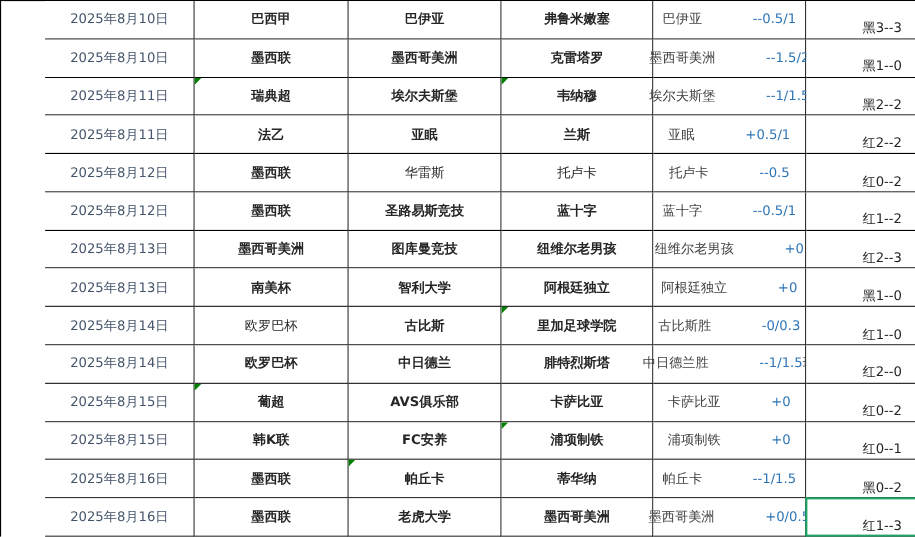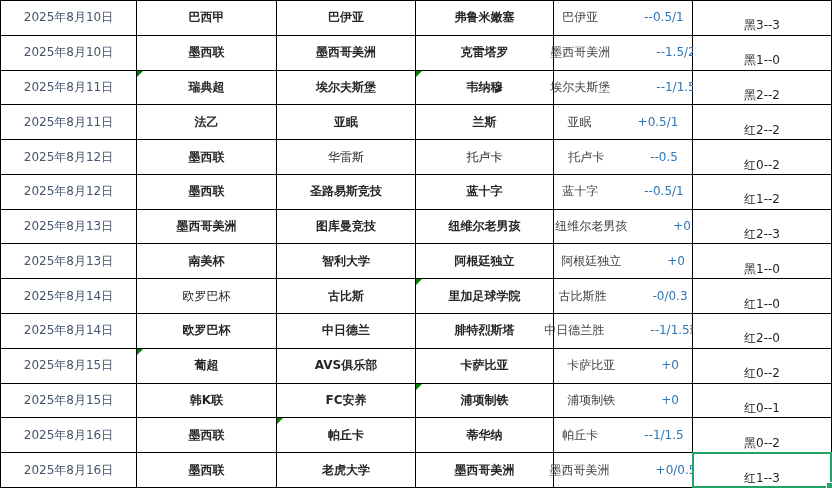--- a/index.html
+++ b/index.html
@@ -6,20 +6,21 @@
   .sheet {
     position:relative;
     width:832px; height:488px;
     box-sizing:border-box;
     background:#ffffff;
     border-top:1px solid #000;
     border-left:1px solid #000;
     display:grid;
     grid-template-rows:repeat(14, 1fr);
     font-family:"DejaVu Sans", sans-serif;
+    padding-left:40px;
   }
   .row { display:grid; grid-template-columns:136px 140px 139px 138px 139px 139px; }
   .cell {
     position:relative;
     box-sizing:border-box;
     border-right:1px solid #000;
     border-bottom:1px solid #000;
     display:flex; align-items:center; justify-content:center;
     overflow:visible;
     background:#fff;

